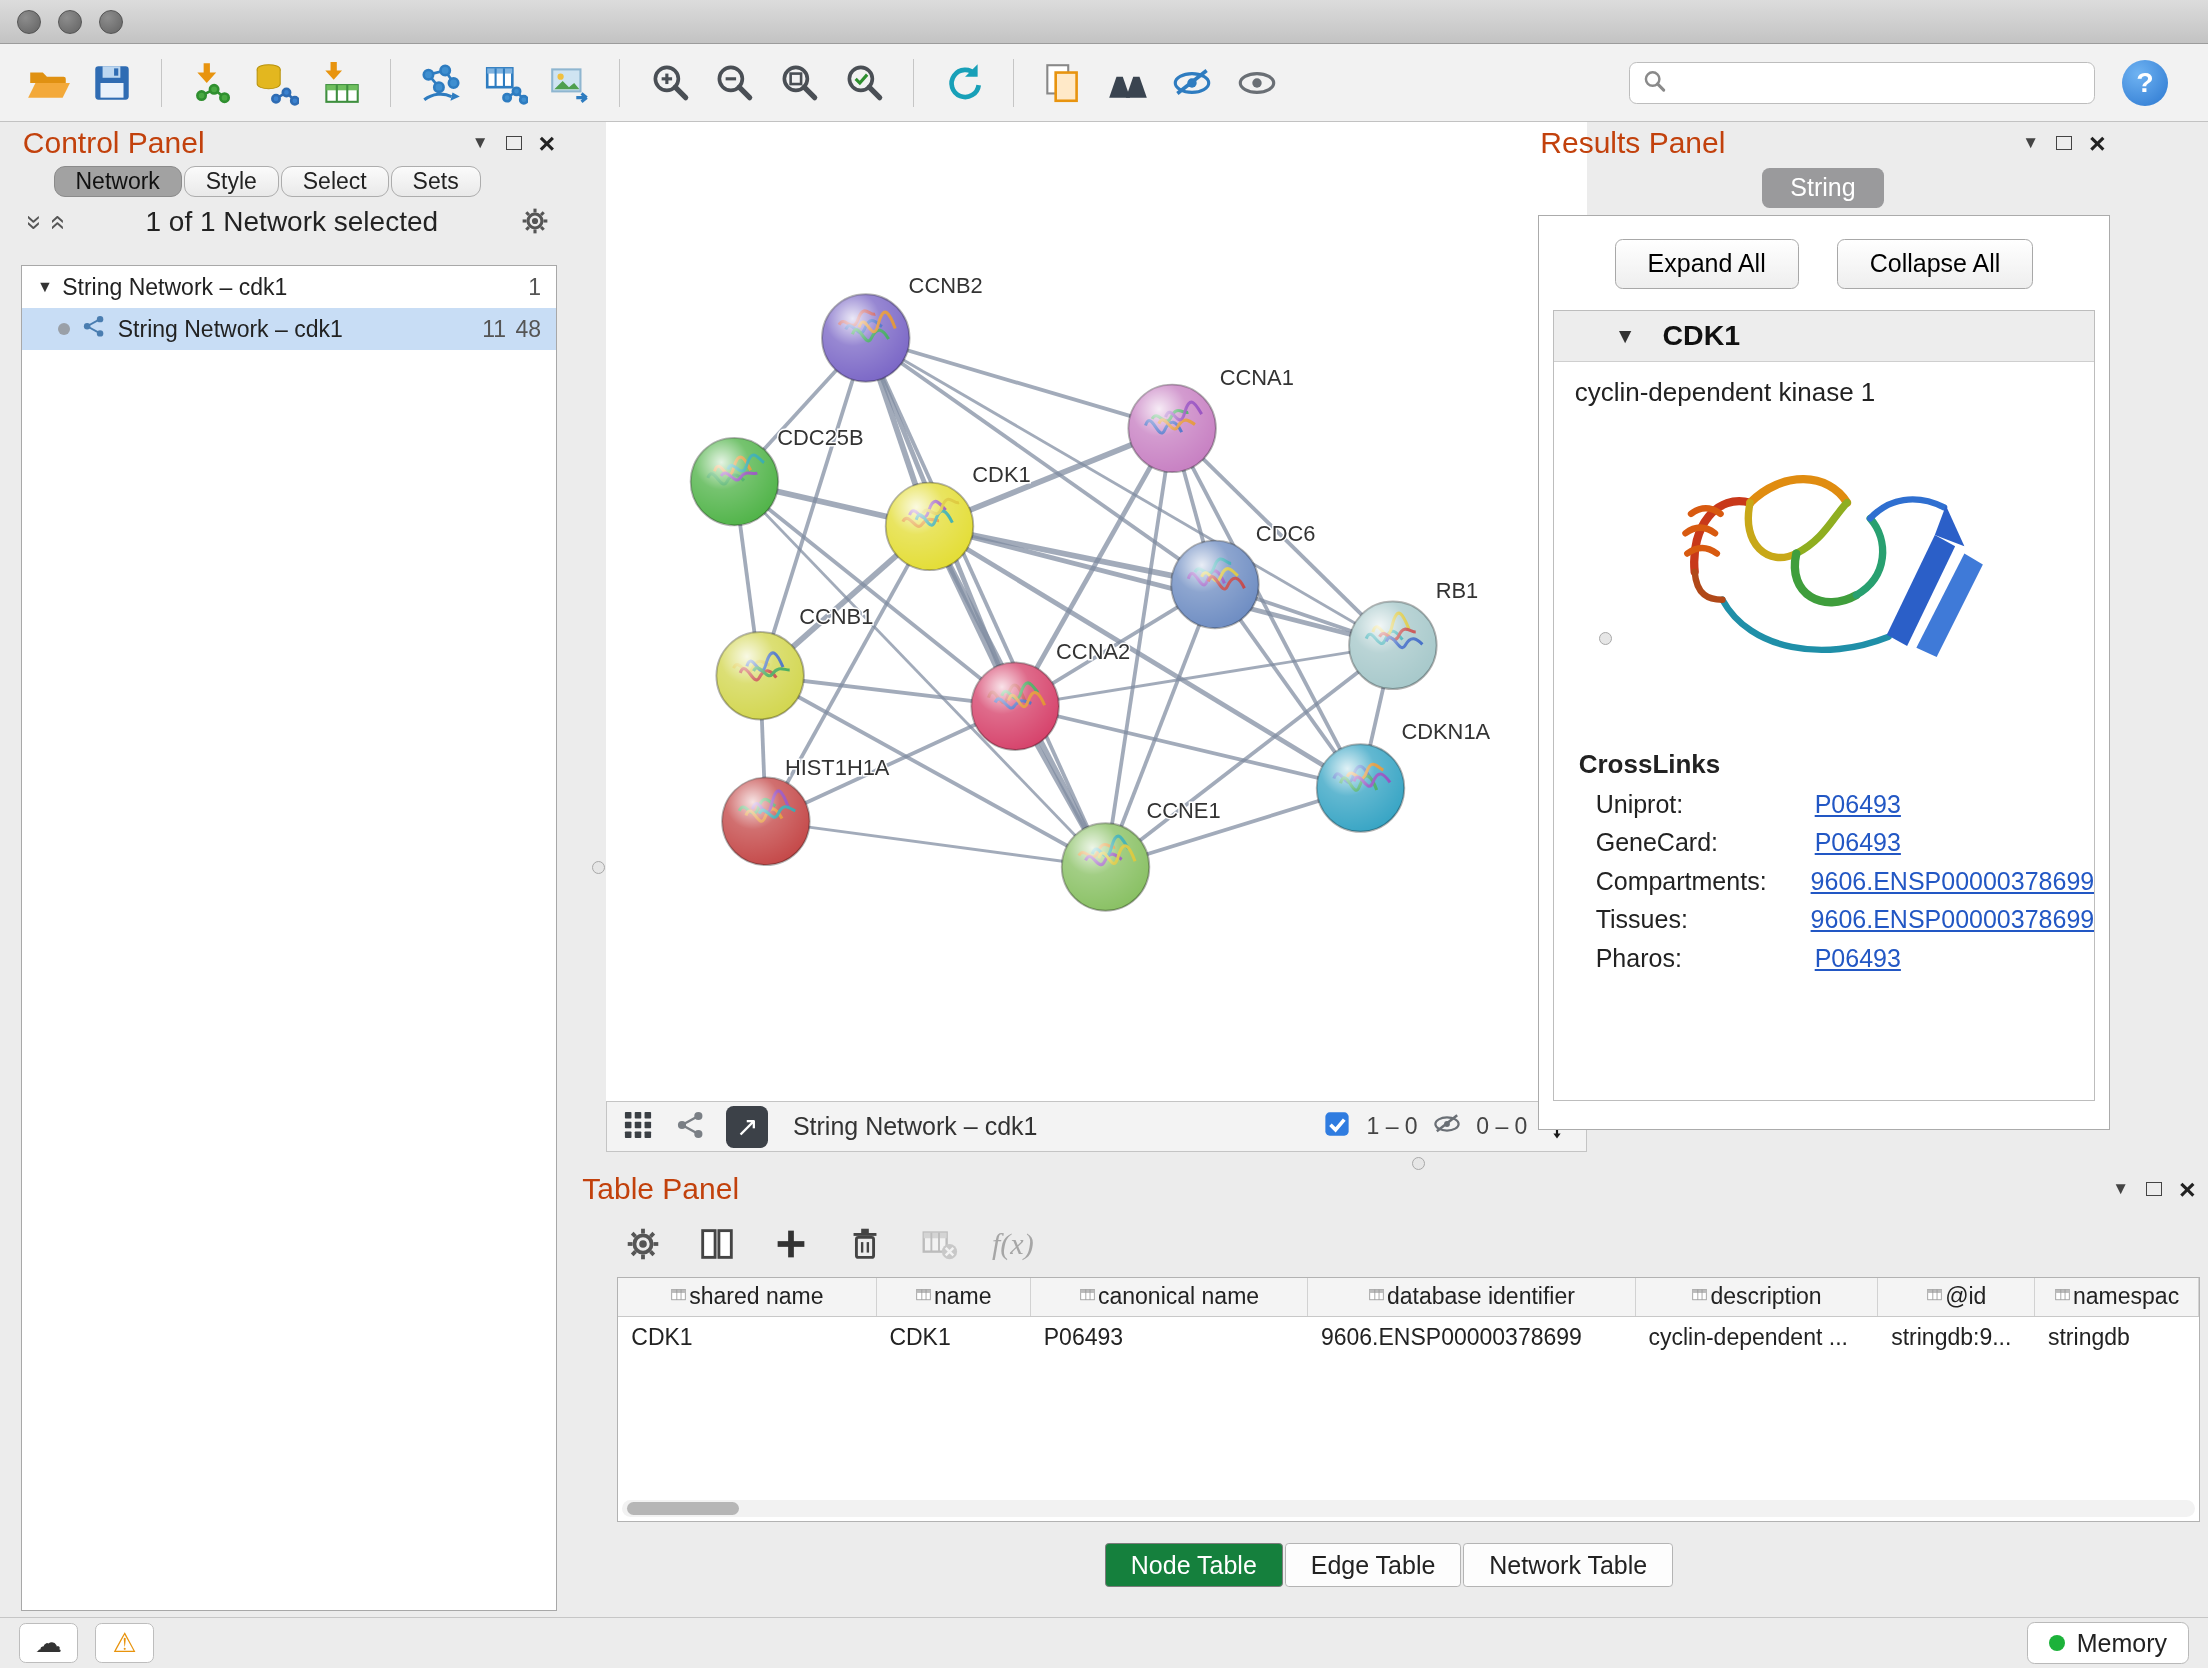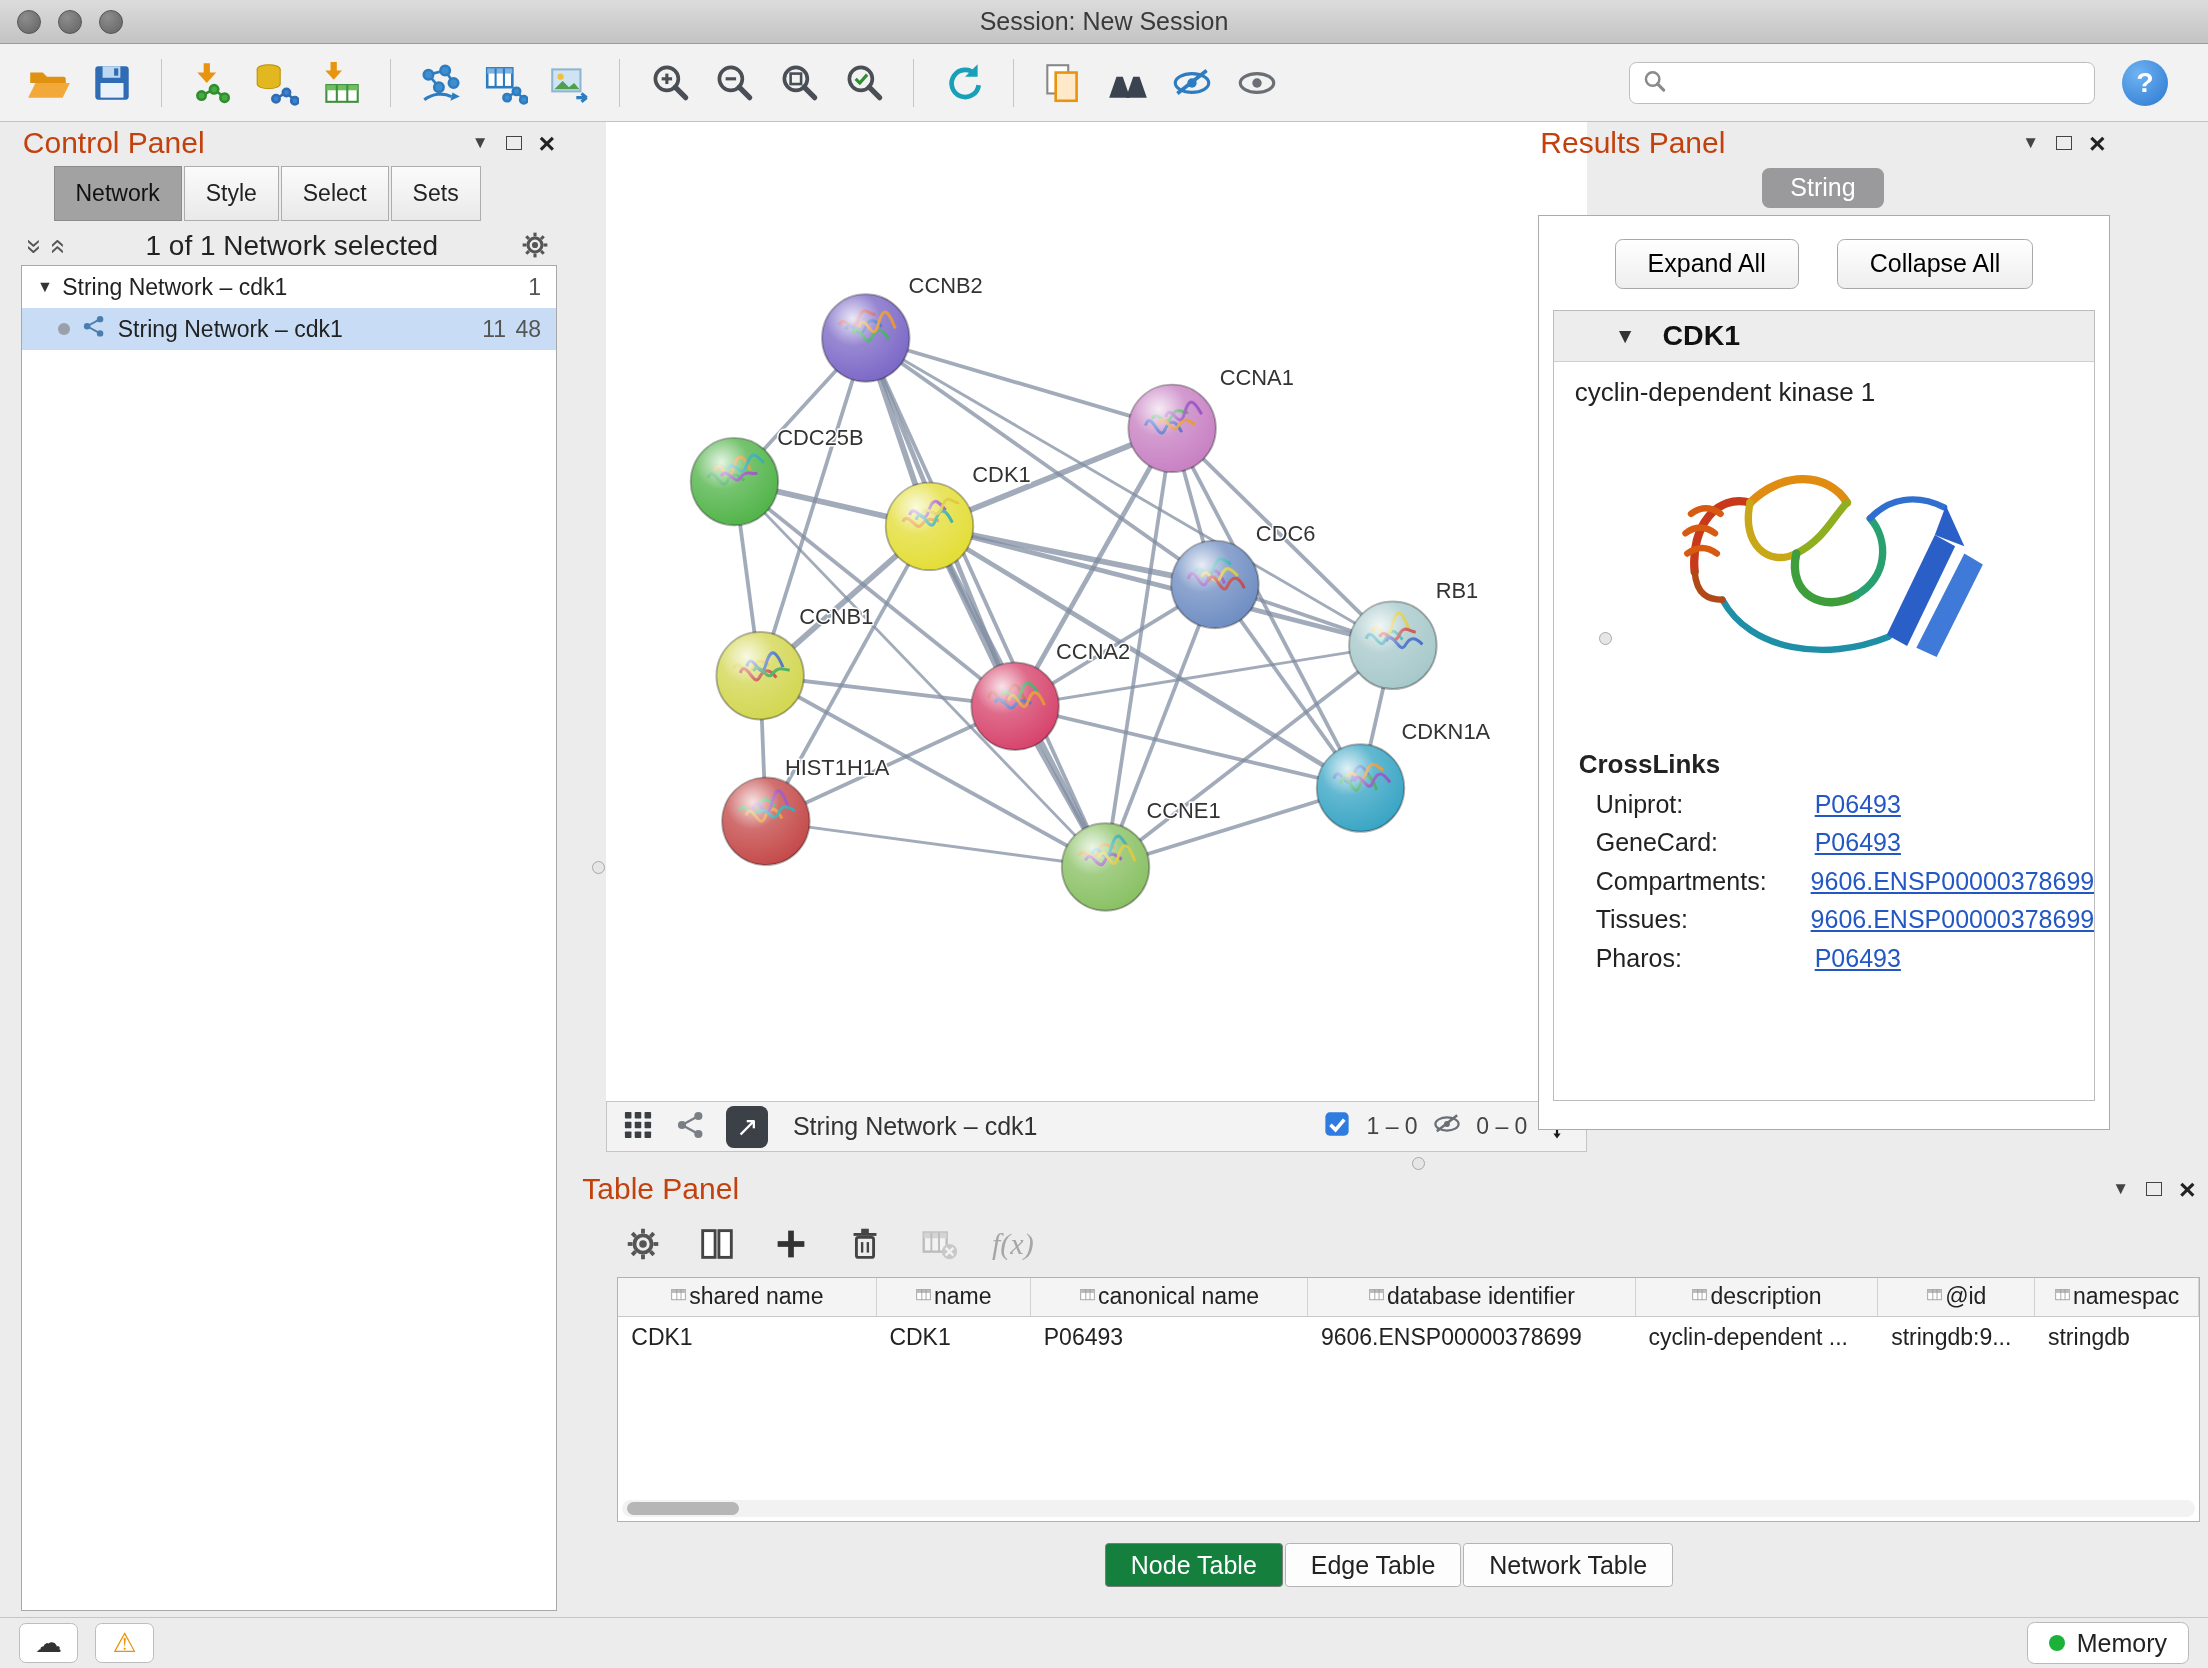--- a/index.html
+++ b/index.html
@@ -22,21 +22,21 @@
   
   .phead{height:42px;display:flex;align-items:center;padding:0 13.3px;gap:15px}
   .ptitle{font-size:30px;color:#c2410c;margin-right:auto}
   .wctl{display:flex;align-items:center;gap:17px;color:#444}
   .wctl .tri{font-size:17px}
   .wctl .box{width:16px;height:14.3px;border:1.9px solid #444}
   .wctl .xx{font-size:28.5px;font-weight:bold;line-height:1;color:#222}
   
   .control{position:absolute;left:9.5px;top:122px;width:559px;height:1495px}
   .ctabs{display:flex;gap:1.9px;padding-left:44px;margin-top:1.9px}
-  .ctab{font-size:23px;padding:13px 21px;border:1px solid #adadad;border-radius:0;background:linear-gradient(#fbfbfb,#e9e9e9)}
+  .ctab{font-size:23px;padding:1px 21px;border:1px solid #adadad;border-radius:11px;background:linear-gradient(#fbfbfb,#e9e9e9)}
   .ctab.sel{background:#a2a2a2;border-color:#8b8b8b;color:#111}
   .cstatus{height:51px;display:flex;align-items:center;padding:0 17px;gap:9.5px}
   .chev{display:inline-block;font-size:27px;color:#555;transform:rotate(90deg)}
   .cstatus .txt{flex:1;text-align:center;font-size:28px;color:#222}
   .gear svg{width:34px;height:34px}
   .treebox{position:absolute;left:11.4px;right:11.4px;top:143px;bottom:5.7px;background:#fff;border:1px solid #a8a8a8}
   .trow{height:42px;display:flex;align-items:center;font-size:23px;gap:9.5px;padding:0 15px}
   .trow .count{color:#555}
   .trow.sel{background:#c8ddf5}
   .trow .caret{font-size:16px;color:#333}
@@ -95,21 +95,20 @@
 </style>
 </head>
 <body>
 
 <div class="titlebar">
   <div class="lights">
     <div class="light"></div>
     <div class="light"></div>
     <div class="light"></div>
   </div>
-  <div class="wtitle">Session: New Session</div>
 </div>
 
 <div class="toolbar">
   <div class="tbicons">
       <div class="tbicon">
         <svg viewBox="0 0 44 44">
           <path d="M5 12h12l4 4h16a2 2 0 012 2v4H5z" fill="#e09112"></path>
           <path d="M3 36l7-14h33l-7 14z" fill="#f3a93a"></path>
         </svg>
       </div>

